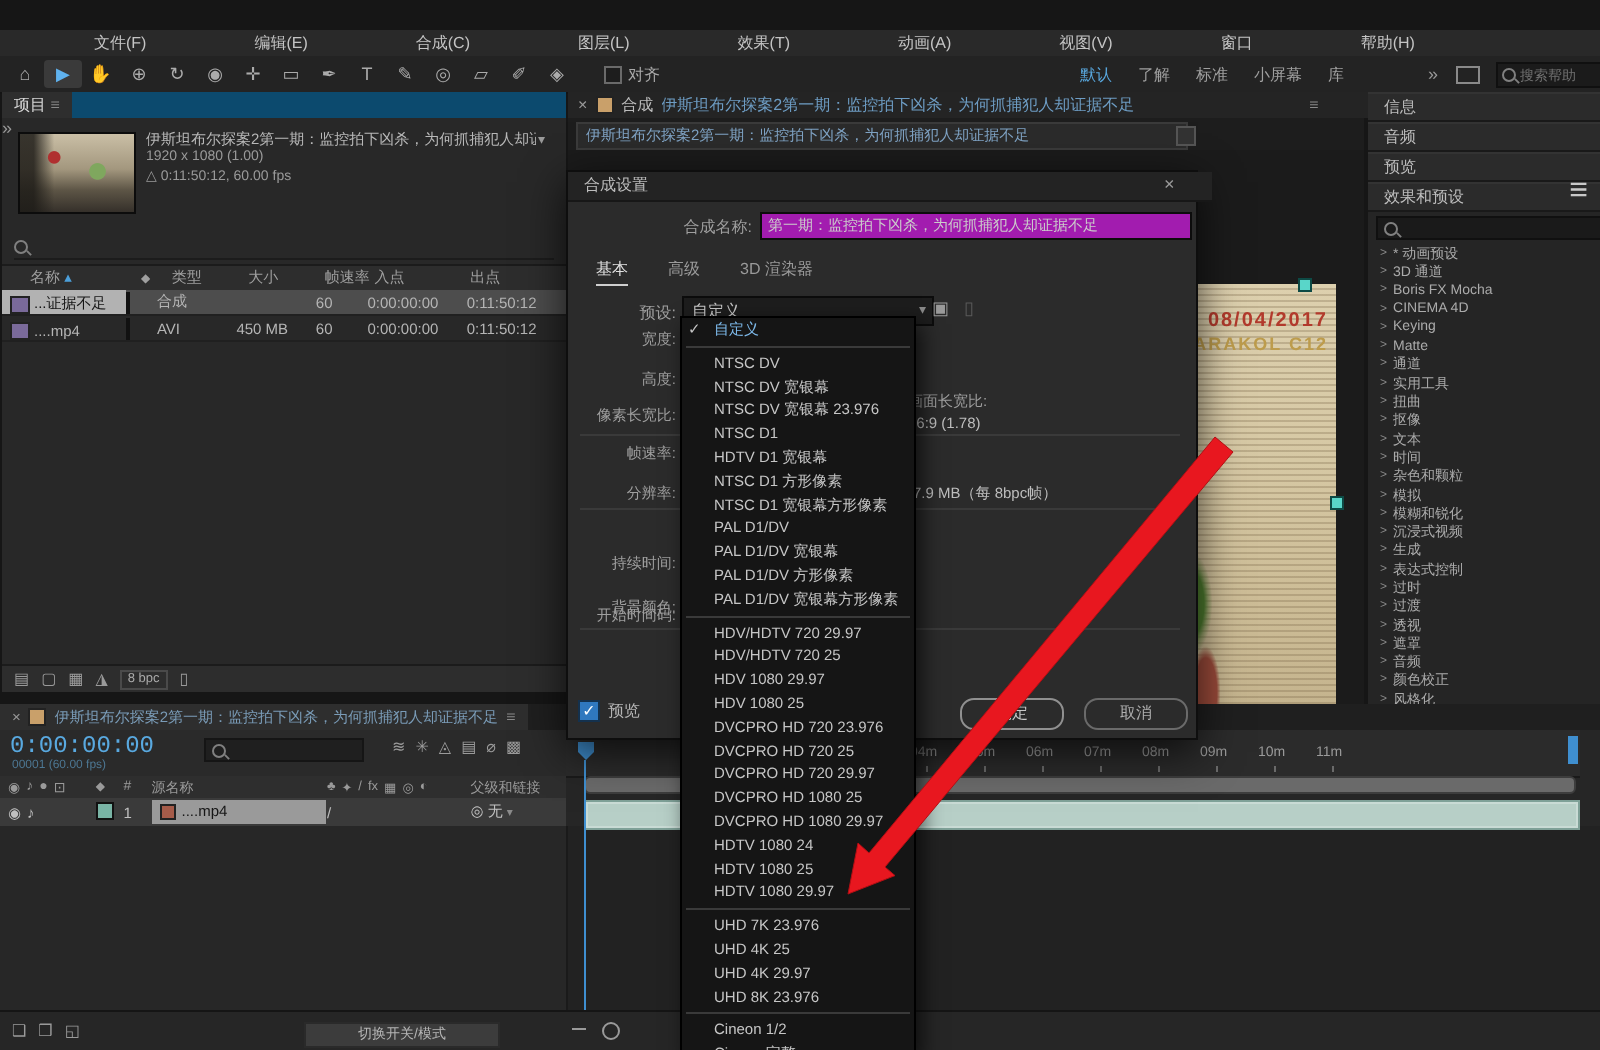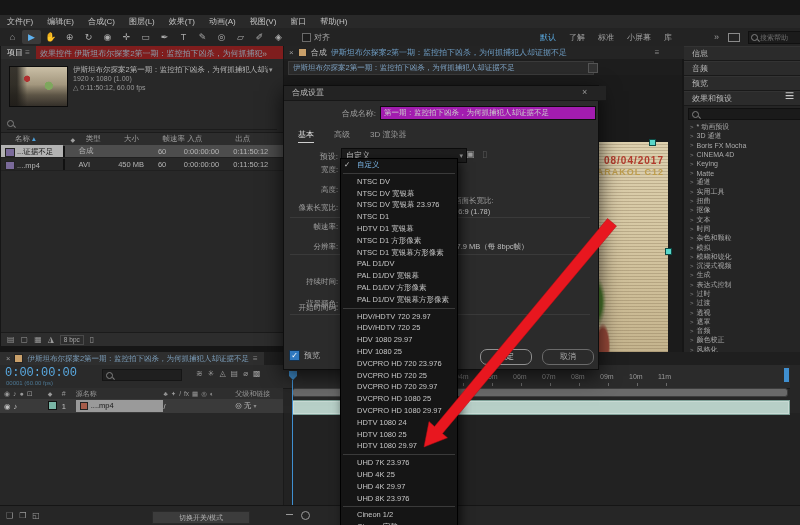--- a/index.html
+++ b/index.html
@@ -7,36 +7,36 @@
        font-family:"Liberation Sans","DejaVu Sans",sans-serif;color:#c8c8c8;
        -webkit-font-smoothing:antialiased;cursor:default;}
   .a{position:absolute;}
   .nowrap{white-space:nowrap;overflow:hidden;}
   
   #titlebar{left:0;top:0;width:800px;height:15px;background:#17171f;}
   #ae-logo{left:3px;top:2px;width:11px;height:11px;background:#2a2a55;color:#9b9bff;font-size:7px;
            line-height:11px;text-align:center;border-radius:1px;}
   #win-title{left:19px;top:2px;font-size:8px;color:#9a9aa2;}
   #menubar{left:0;top:15px;width:800px;height:13px;background:#292929;border-bottom:1px solid #1c1c1c;display:flex;align-items:center;}
-  .menu-item{font-size:8px;color:#c4c4c4;padding:0 7px;}
+  .menu-item{font-size:8px;color:#c4c4c4;padding:0 7px;margin-left:40px;}
   #toolbar{left:0;top:28px;width:800px;height:18px;background:#232323;border-bottom:1px solid #141414;display:flex;align-items:center;}
   .tool{width:19px;height:14px;text-align:center;font-size:9px;line-height:14px;color:#ababab;}
   .tool.active{color:#5fb2ef;background:#3a3a3a;border-radius:2px;}
   #align-box{display:flex;align-items:center;margin-left:14px;}
   .cbx{width:7px;height:7px;border:1px solid #6a6a6a;background:#1d1d1d;display:inline-block;margin-right:3px;}
   #workspaces{position:absolute;left:540px;top:0;height:18px;display:flex;align-items:center;gap:13px;}
   .ws{font-size:8px;color:#9f9f9f;}
   .ws.active{color:#58a6dc;}
   #help-search{position:absolute;left:748px;top:3px;width:48px;height:11px;background:#1b1b1b;border:1px solid #101010;
                display:flex;align-items:center;font-size:7px;color:#6f6f6f;padding:0 2px;gap:2px;}
   .mag{position:relative;width:5px;height:5px;border:1px solid #808080;border-radius:50%;display:inline-block;flex:none;}
   .mag::after{content:"";position:absolute;width:3px;height:1px;background:#808080;transform:rotate(45deg);right:-3px;bottom:-1px;}
   
   #project{left:1px;top:46px;width:282px;height:299px;background:#282828;}
-  .tabrow{position:absolute;left:0;top:0;width:100%;height:13px;background:#7f1d1d;display:flex;align-items:flex-end;}
+  .tabrow{position:absolute;left:0;top:0;width:100%;height:13px;background:#0c4a6e;display:flex;align-items:flex-start;flex-direction:column;}
   .tab-active{background:#2e2e2e;height:13px;line-height:13px;padding:0 6px;font-size:8px;color:#d8d8d8;}
   .tab-dim{font-size:8px;color:#8a9aa8;padding:0 4px;}
   .menu-glyph{color:#8a8a8a;font-size:8px;}
   #proj-preview-thumb{left:8px;top:20px;width:57px;height:39px;border:1px solid #0c0c0c;
     background:
       radial-gradient(circle at 68% 48%, #7fa75e 0 9%, transparent 10%),
       radial-gradient(circle at 30% 30%, #b03030 0 6%, transparent 7%),
       linear-gradient(90deg, rgba(30,28,24,.85) 0 12%, transparent 30%),
       linear-gradient(180deg,#cabfa6 0%,#a3977e 45%,#5d5546 72%,#35302a 100%);}
   #proj-title{left:72px;top:19px;width:195px;font-size:7.5px;color:#b8b8b8;}

